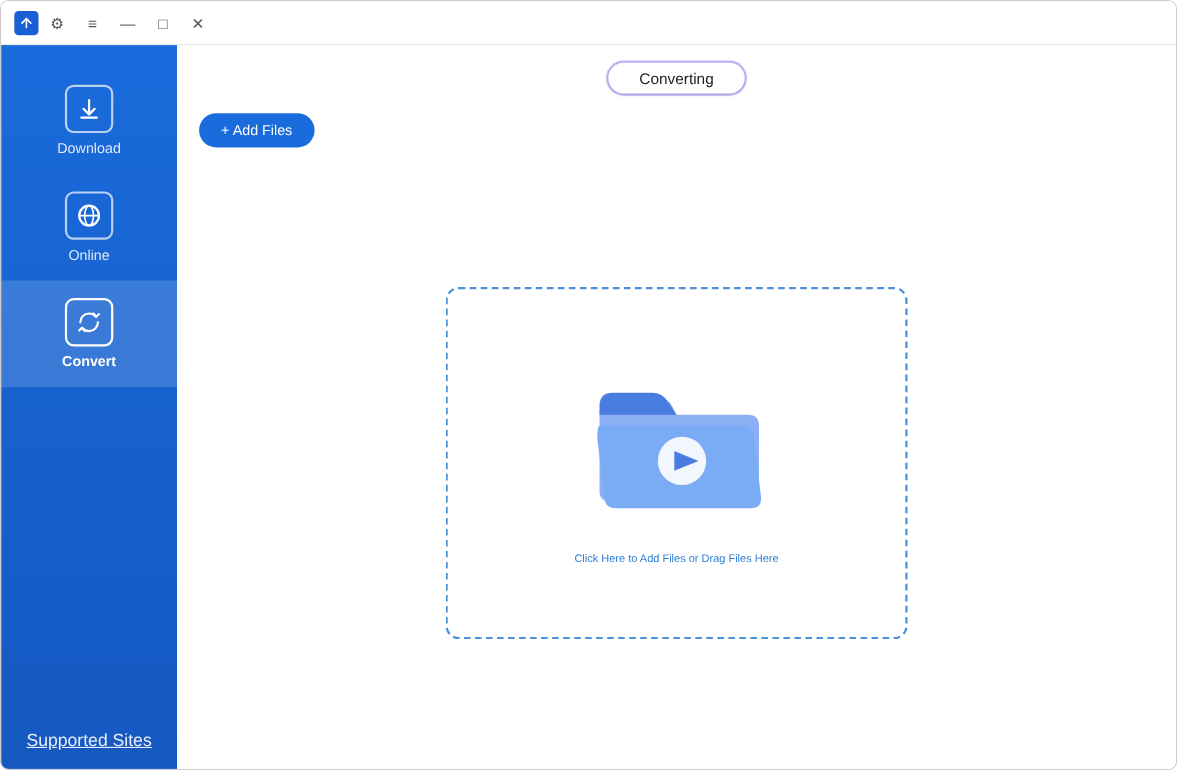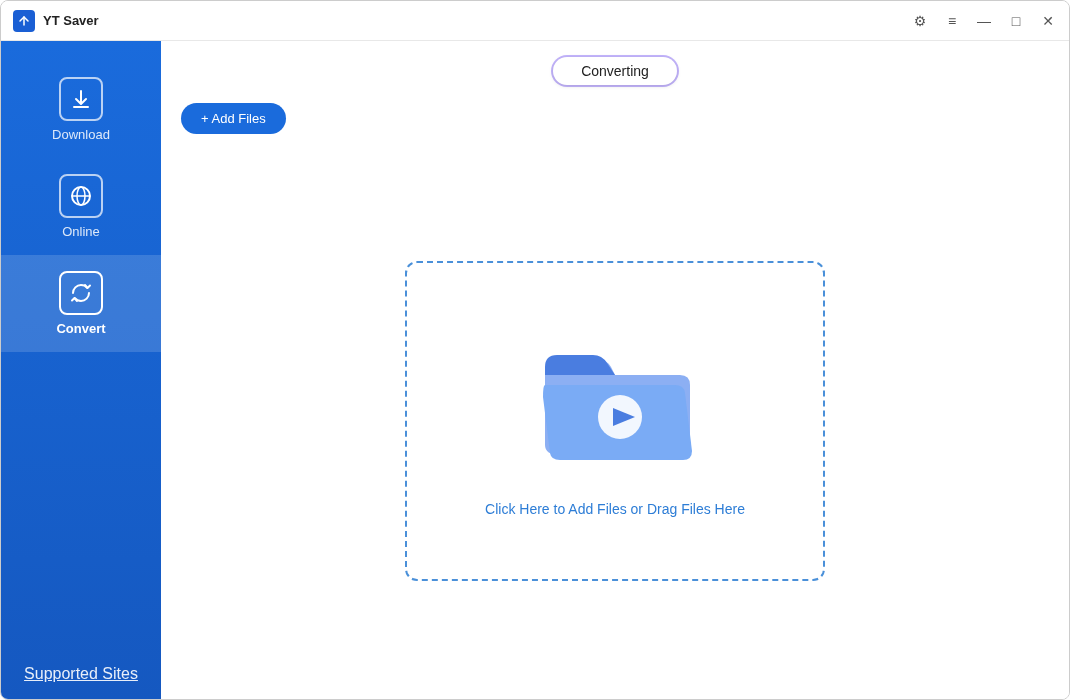--- a/index.html
+++ b/index.html
@@ -189,21 +189,21 @@
       height: 320px;
       display: flex;
       flex-direction: column;
       align-items: center;
       justify-content: center;
       cursor: pointer;
       gap: 16px;
     }
     .drop-zone-text {
       color: #2d7dd6;
-      font-size: 14px;
+      font-size: 10px;
       font-weight: 500;
       margin-top: 20px;
     }
 
     
     .folder-icon-wrapper {
       width: 160px;
       height: 140px;
     }
 
@@ -223,21 +223,20 @@
 <body>
 
 <div class="title-bar">
   <div class="title-bar-logo">
     <svg viewBox="0 0 14 14" fill="none" xmlns="http://www.w3.org/2000/svg">
       <rect width="14" height="14" rx="2" fill="#1a5fd4"></rect>
       <path d="M3 7 L7 3 L11 7" stroke="white" stroke-width="1.5" stroke-linecap="round"></path>
       <path d="M7 3 L7 11" stroke="white" stroke-width="1.5" stroke-linecap="round"></path>
     </svg>
   </div>
-  <span class="title-bar-title">YT Saver</span>
   <div class="title-bar-controls">
     <span class="win-ctrl">⚙</span>
     <span class="win-ctrl">≡</span>
     <span class="win-ctrl">—</span>
     <span class="win-ctrl">□</span>
     <span class="win-ctrl">✕</span>
   </div>
 </div>
 
 <div class="main-layout">

